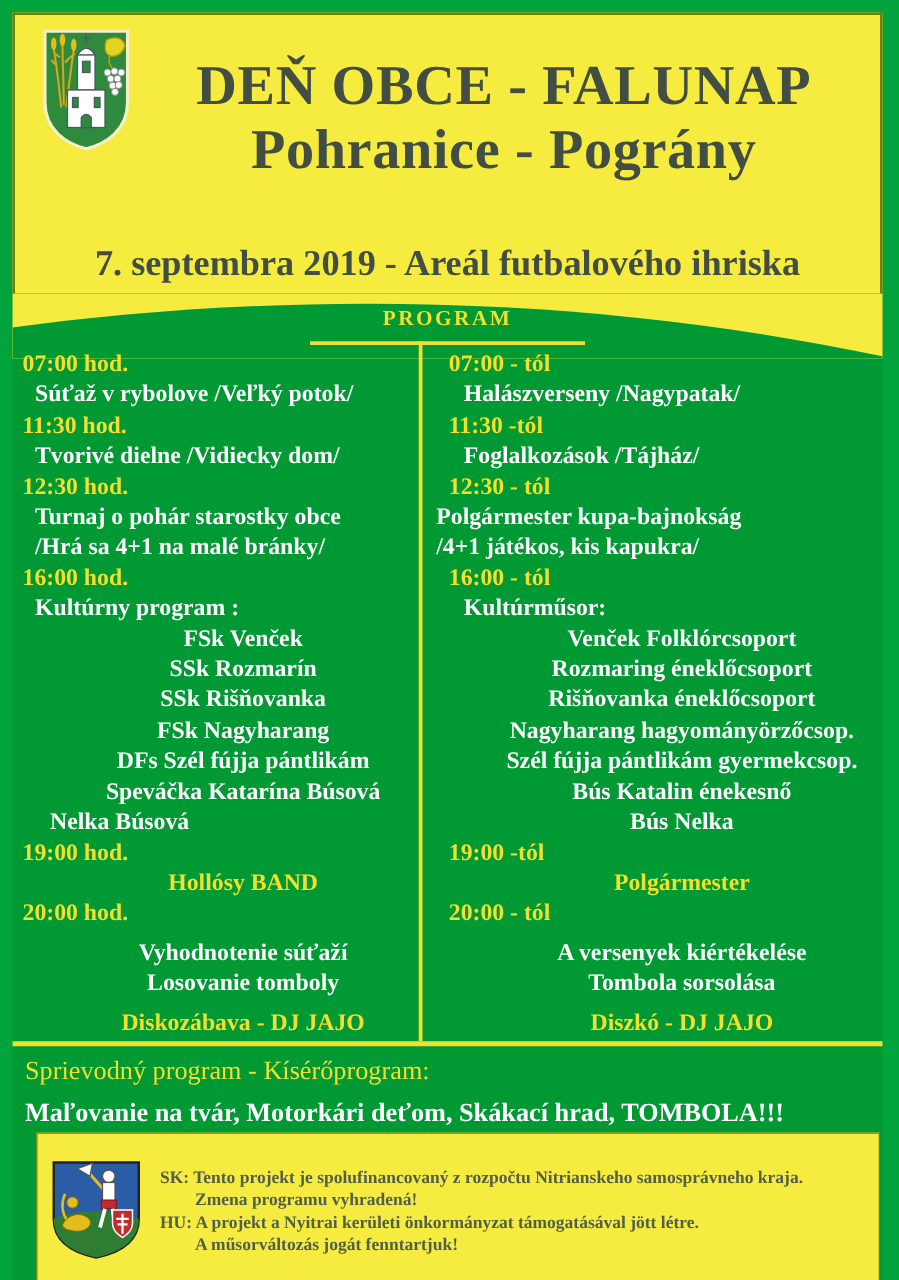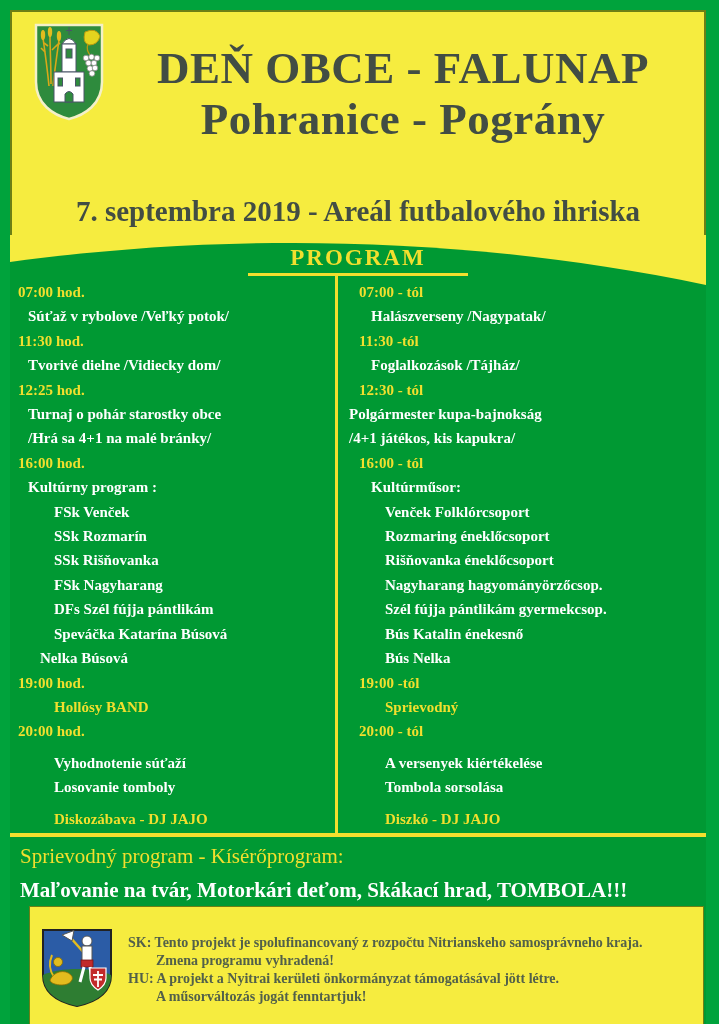--- a/index.html
+++ b/index.html
@@ -36,47 +36,47 @@
   .program-panel {
     position:relative;
     height:789px;
     background: var(--panel-green, #009933);
   }
   .curve-strip { position:relative; height:52px; background:var(--banner-yellow, #F6EC3F); }
   .curve-strip svg { position:absolute; left:0; top:0; width:100%; height:100%; display:block; }
   .program-heading {
     position:absolute; top:10px; left:0; width:100%;
     text-align:center;
-    font-size:23px; font-weight:bold; letter-spacing:2px;
+    font-size:17px; font-weight:bold; letter-spacing:2px;
     color: var(--text-yellow, #F2DF2E);
     z-index:2;
   }
   .heading-underline {
     position:absolute; top:38px; left:50%; transform:translateX(-50%);
     width:220px; height:3px; background:var(--text-yellow, #F2DF2E); z-index:2;
   }
   .v-divider {
     position:absolute; left:325px; top:38px; width:3px; height:560px;
     background: var(--text-yellow, #F2DF2E); z-index:1;
   }
   .columns { display:flex; margin-top:-7px; position:relative; z-index:2; }
   .col { }
   .col-left  { width:325px; padding-left:8px; }
   .col-right { flex:1; padding-left:14px; }
   .prog-line {
-    font-size:15px; font-weight:bold; line-height:24.4px;
+    font-size:19px; font-weight:bold; line-height:24.4px;
     white-space:nowrap;
   }
   .s-time   { color: var(--text-yellow, #F2DF2E); }
   .s-accent { color: var(--text-yellow, #F2DF2E); }
   .s-event  { color: var(--text-white, #FFFFFF); }
   .l0 { padding-left:0; }
   .l1 { padding-left:10px; }
   .l2 { padding-left:22px; }
-  .l3 { padding-left:36px; }
+  .l3 { padding-left:36px;text-align:center; }
   .gap { margin-top:7px; }
   .hr-line { margin-top:2px; height:4px; background: var(--text-yellow, #F2DF2E); }
   .side-title {
     margin-top:6px; padding-left:10px;
     font-size:21px; font-weight:normal; color: var(--text-yellow, #F2DF2E);
     line-height:26px;
   }
   .side-items {
     margin-top:8px; padding-left:10px;
     font-size:21px; font-weight:bold; color: var(--text-white, #FFFFFF);
@@ -157,21 +157,21 @@
   <div class="program-heading">PROGRAM</div>
   <div class="heading-underline"></div>
   <div class="v-divider"></div>
 
   <div class="columns">
     <div class="col col-left" id="col-left">
         <div class="prog-line s-time l0">07:00 hod.</div>
         <div class="prog-line s-event l1">Súťaž v rybolove /Veľký potok/</div>
         <div class="prog-line s-time l0">11:30 hod.</div>
         <div class="prog-line s-event l1">Tvorivé dielne /Vidiecky dom/</div>
-        <div class="prog-line s-time l0">12:25 hod.</div>
+        <div class="prog-line s-time l0">12:30 hod.</div>
         <div class="prog-line s-event l1">Turnaj o pohár starostky obce</div>
         <div class="prog-line s-event l1">/Hrá sa 4+1 na malé bránky/</div>
         <div class="prog-line s-time l0">16:00 hod.</div>
         <div class="prog-line s-event l1">Kultúrny program :</div>
         <div class="prog-line s-event l3">FSk Venček</div>
         <div class="prog-line s-event l3">SSk Rozmarín</div>
         <div class="prog-line s-event l3">SSk Rišňovanka</div>
         <div class="prog-line s-event l3">FSk Nagyharang</div>
         <div class="prog-line s-event l3">DFs Szél fújja pántlikám</div>
         <div class="prog-line s-event l3">Speváčka Katarína Búsová</div>
@@ -194,21 +194,21 @@
         <div class="prog-line s-time l1">16:00 - tól</div>
         <div class="prog-line s-event l2">Kultúrműsor:</div>
         <div class="prog-line s-event l3">Venček Folklórcsoport</div>
         <div class="prog-line s-event l3">Rozmaring éneklőcsoport</div>
         <div class="prog-line s-event l3">Rišňovanka éneklőcsoport</div>
         <div class="prog-line s-event l3">Nagyharang hagyományörzőcsop.</div>
         <div class="prog-line s-event l3">Szél fújja pántlikám gyermekcsop.</div>
         <div class="prog-line s-event l3">Bús Katalin énekesnő</div>
         <div class="prog-line s-event l3">Bús Nelka</div>
         <div class="prog-line s-time l1">19:00 -tól</div>
-        <div class="prog-line s-accent l3">Sprievodný</div>
+        <div class="prog-line s-accent l3">Polgármester</div>
         <div class="prog-line s-time l1">20:00 - tól</div>
         <div class="prog-line s-event l3 gap">A versenyek kiértékelése</div>
         <div class="prog-line s-event l3">Tombola sorsolása</div>
         <div class="prog-line s-accent l3 gap">Diszkó - DJ JAJO</div>
       </div>
   </div>
 
   <div class="hr-line"></div>
 
   <div class="side-title">Sprievodný program - Kísérőprogram:</div>

